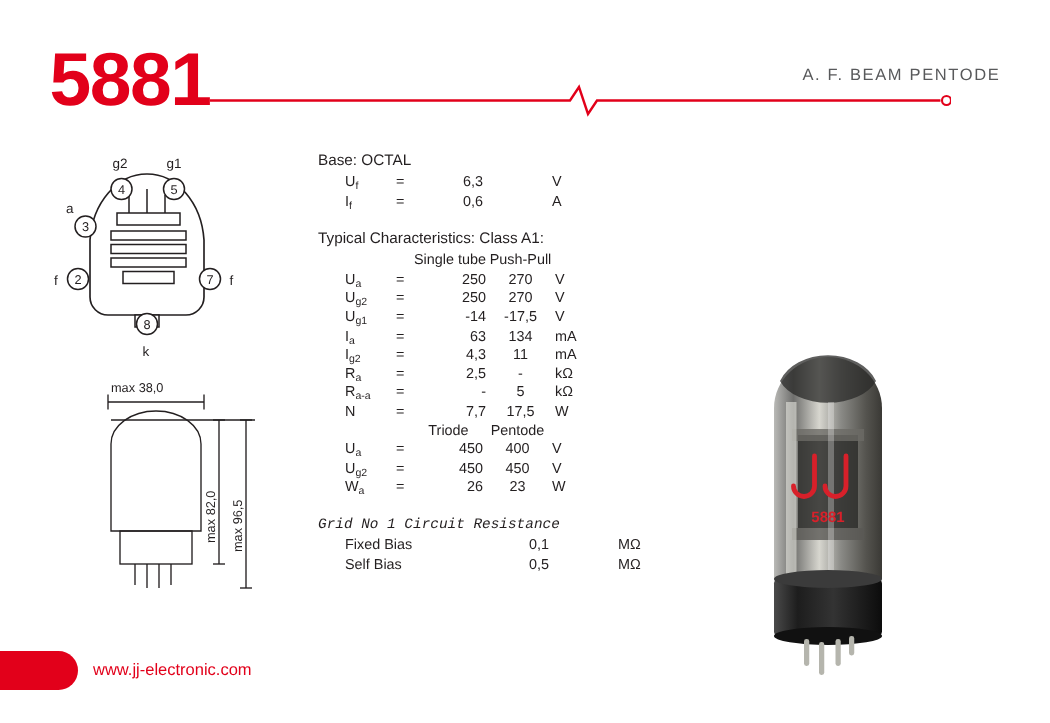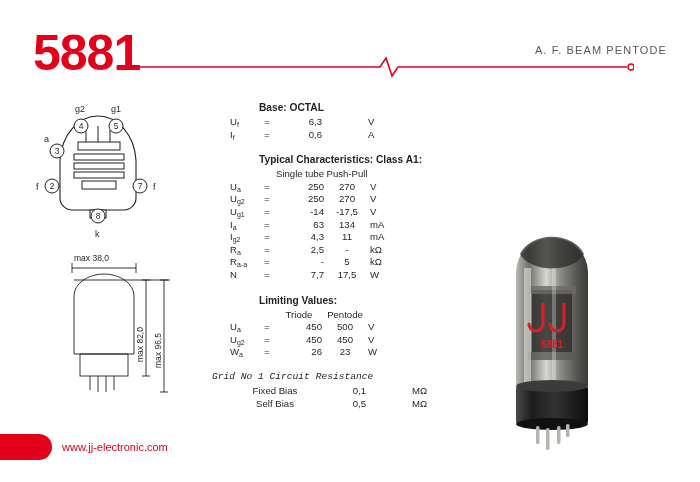--- a/index.html
+++ b/index.html
@@ -75,24 +75,23 @@
   .specs {
     position: absolute;
     left: 212px;
     top: 101px;
     width: 250px;
     font-size: 9.6px;
     line-height: 1.28;
     color: #231f20;
   }
   .specs .hd {
-    font-weight: bold;
+    font-weight: normal;
     font-size: 10.2px;
     margin-bottom: 2px;
-    margin-left: 47px;
   }
   .specs .hd.sp { margin-top: 12px; }
   .specs .ital {
     font-style: italic;
     font-size: 9.6px;
     margin-top: 12px;
     margin-bottom: 2px;
     font-family: Liberation Mono, monospace;
   }
   table.t {
@@ -112,21 +111,21 @@
   td.c2  { width: 46px; text-align: center; }
   td.u   { width: 30px; text-align: left; padding-left: 6px; }
   td.colhd { text-align: center; font-size: 9.6px; }
   sub {
     font-size: 7px;
     line-height: 0;
     vertical-align: baseline;
     position: relative;
     top: 2px;
   }
-  .wide-lbl { width: 90px; text-align: center; }
+  .wide-lbl { width: 90px; text-align: left; }
 
   
   .tube {
     position: absolute;
     left: 494px;
     top: 228px;
     width: 140px;
     height: 228px;
   }
   .tube svg { display: block; }
@@ -327,35 +326,34 @@
       <tr>
         <td class="lbl">N</td>
         <td class="eq">=</td>
         <td class="c1">7,7</td>
         <td class="c2">17,5</td>
         <td class="u">W</td>
       </tr>
     </tbody>
       </table>
 
-    <div class="hd sp">Limiting Values:</div>
     <table class="t">
       <tbody>
           <tr>
         <td class="lbl"></td>
         <td class="eq"></td>
         <td class="colhd">Triode</td>
         <td class="colhd">Pentode</td>
         <td class="u"></td>
       </tr>
       <tr>
         <td class="lbl">U<sub>a</sub></td>
         <td class="eq">=</td>
         <td class="c1">450</td>
-        <td class="c2">500</td>
+        <td class="c2">400</td>
         <td class="u">V</td>
       </tr>
       <tr>
         <td class="lbl">U<sub>g2</sub></td>
         <td class="eq">=</td>
         <td class="c1">450</td>
         <td class="c2">450</td>
         <td class="u">V</td>
       </tr>
       <tr>

